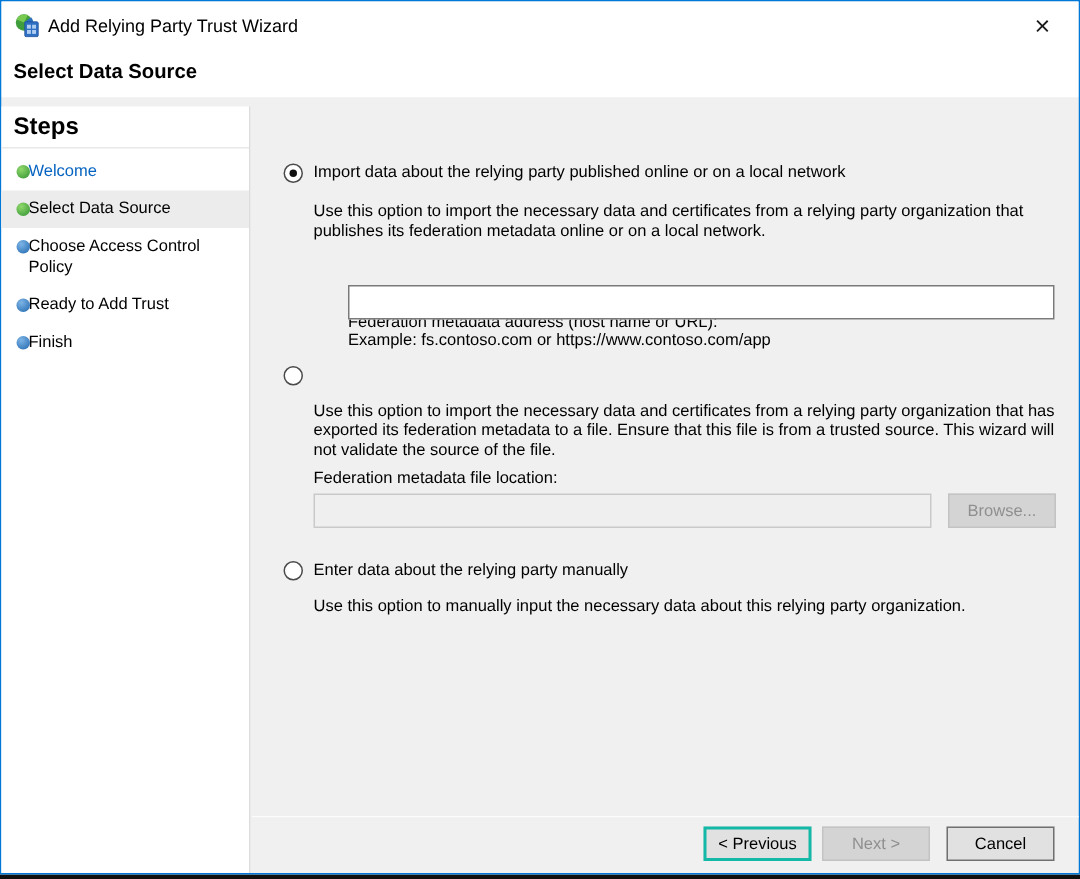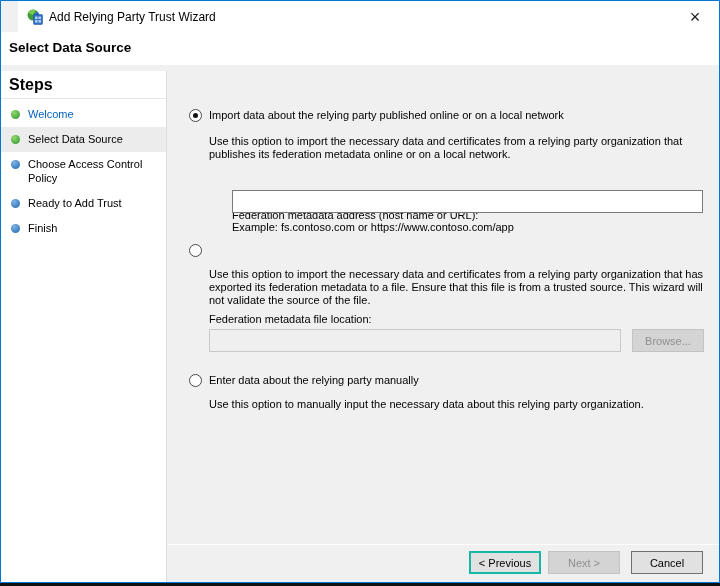--- a/index.html
+++ b/index.html
@@ -19,21 +19,21 @@
     position: absolute;
     left: 0; top: 0;
     width: 720px;
     height: 583px;
     background: #f0f0f0;
     border: 1px solid #0078d7;
   }
   
   .titlebar {
     position: absolute;
-    top: 0; left: 17px; right: 0;
+    top: 0; left: 0; right: 0;
     height: 31px;
     background: #ffffff;
   }
   .app-icon { position: absolute; left: 9px; top: 8px; width: 16px; height: 16px; }
   .titlebar-text {
     position: absolute;
     left: 31px; top: 9px;
     font-size: 12px;
     white-space: nowrap;
   }
@@ -82,21 +82,21 @@
   }
   .steps-hr {
     position: absolute;
     left: 0; right: 0; top: 27px;
     height: 1px;
     background: #e8e8e8;
   }
   .steps-list { position: absolute; left: 0; right: 0; top: 31px; }
   .step-item {
     position: relative;
-    padding: 5px 8px 6px 27px;
+    padding: 5px 8px 6px 18px;
     font-size: 11px;
     line-height: 14px;
   }
   .step-item::before {
     content: "";
     position: absolute;
     left: 10px; top: 8px;
     width: 9px; height: 9px;
     border-radius: 50%;
   }

